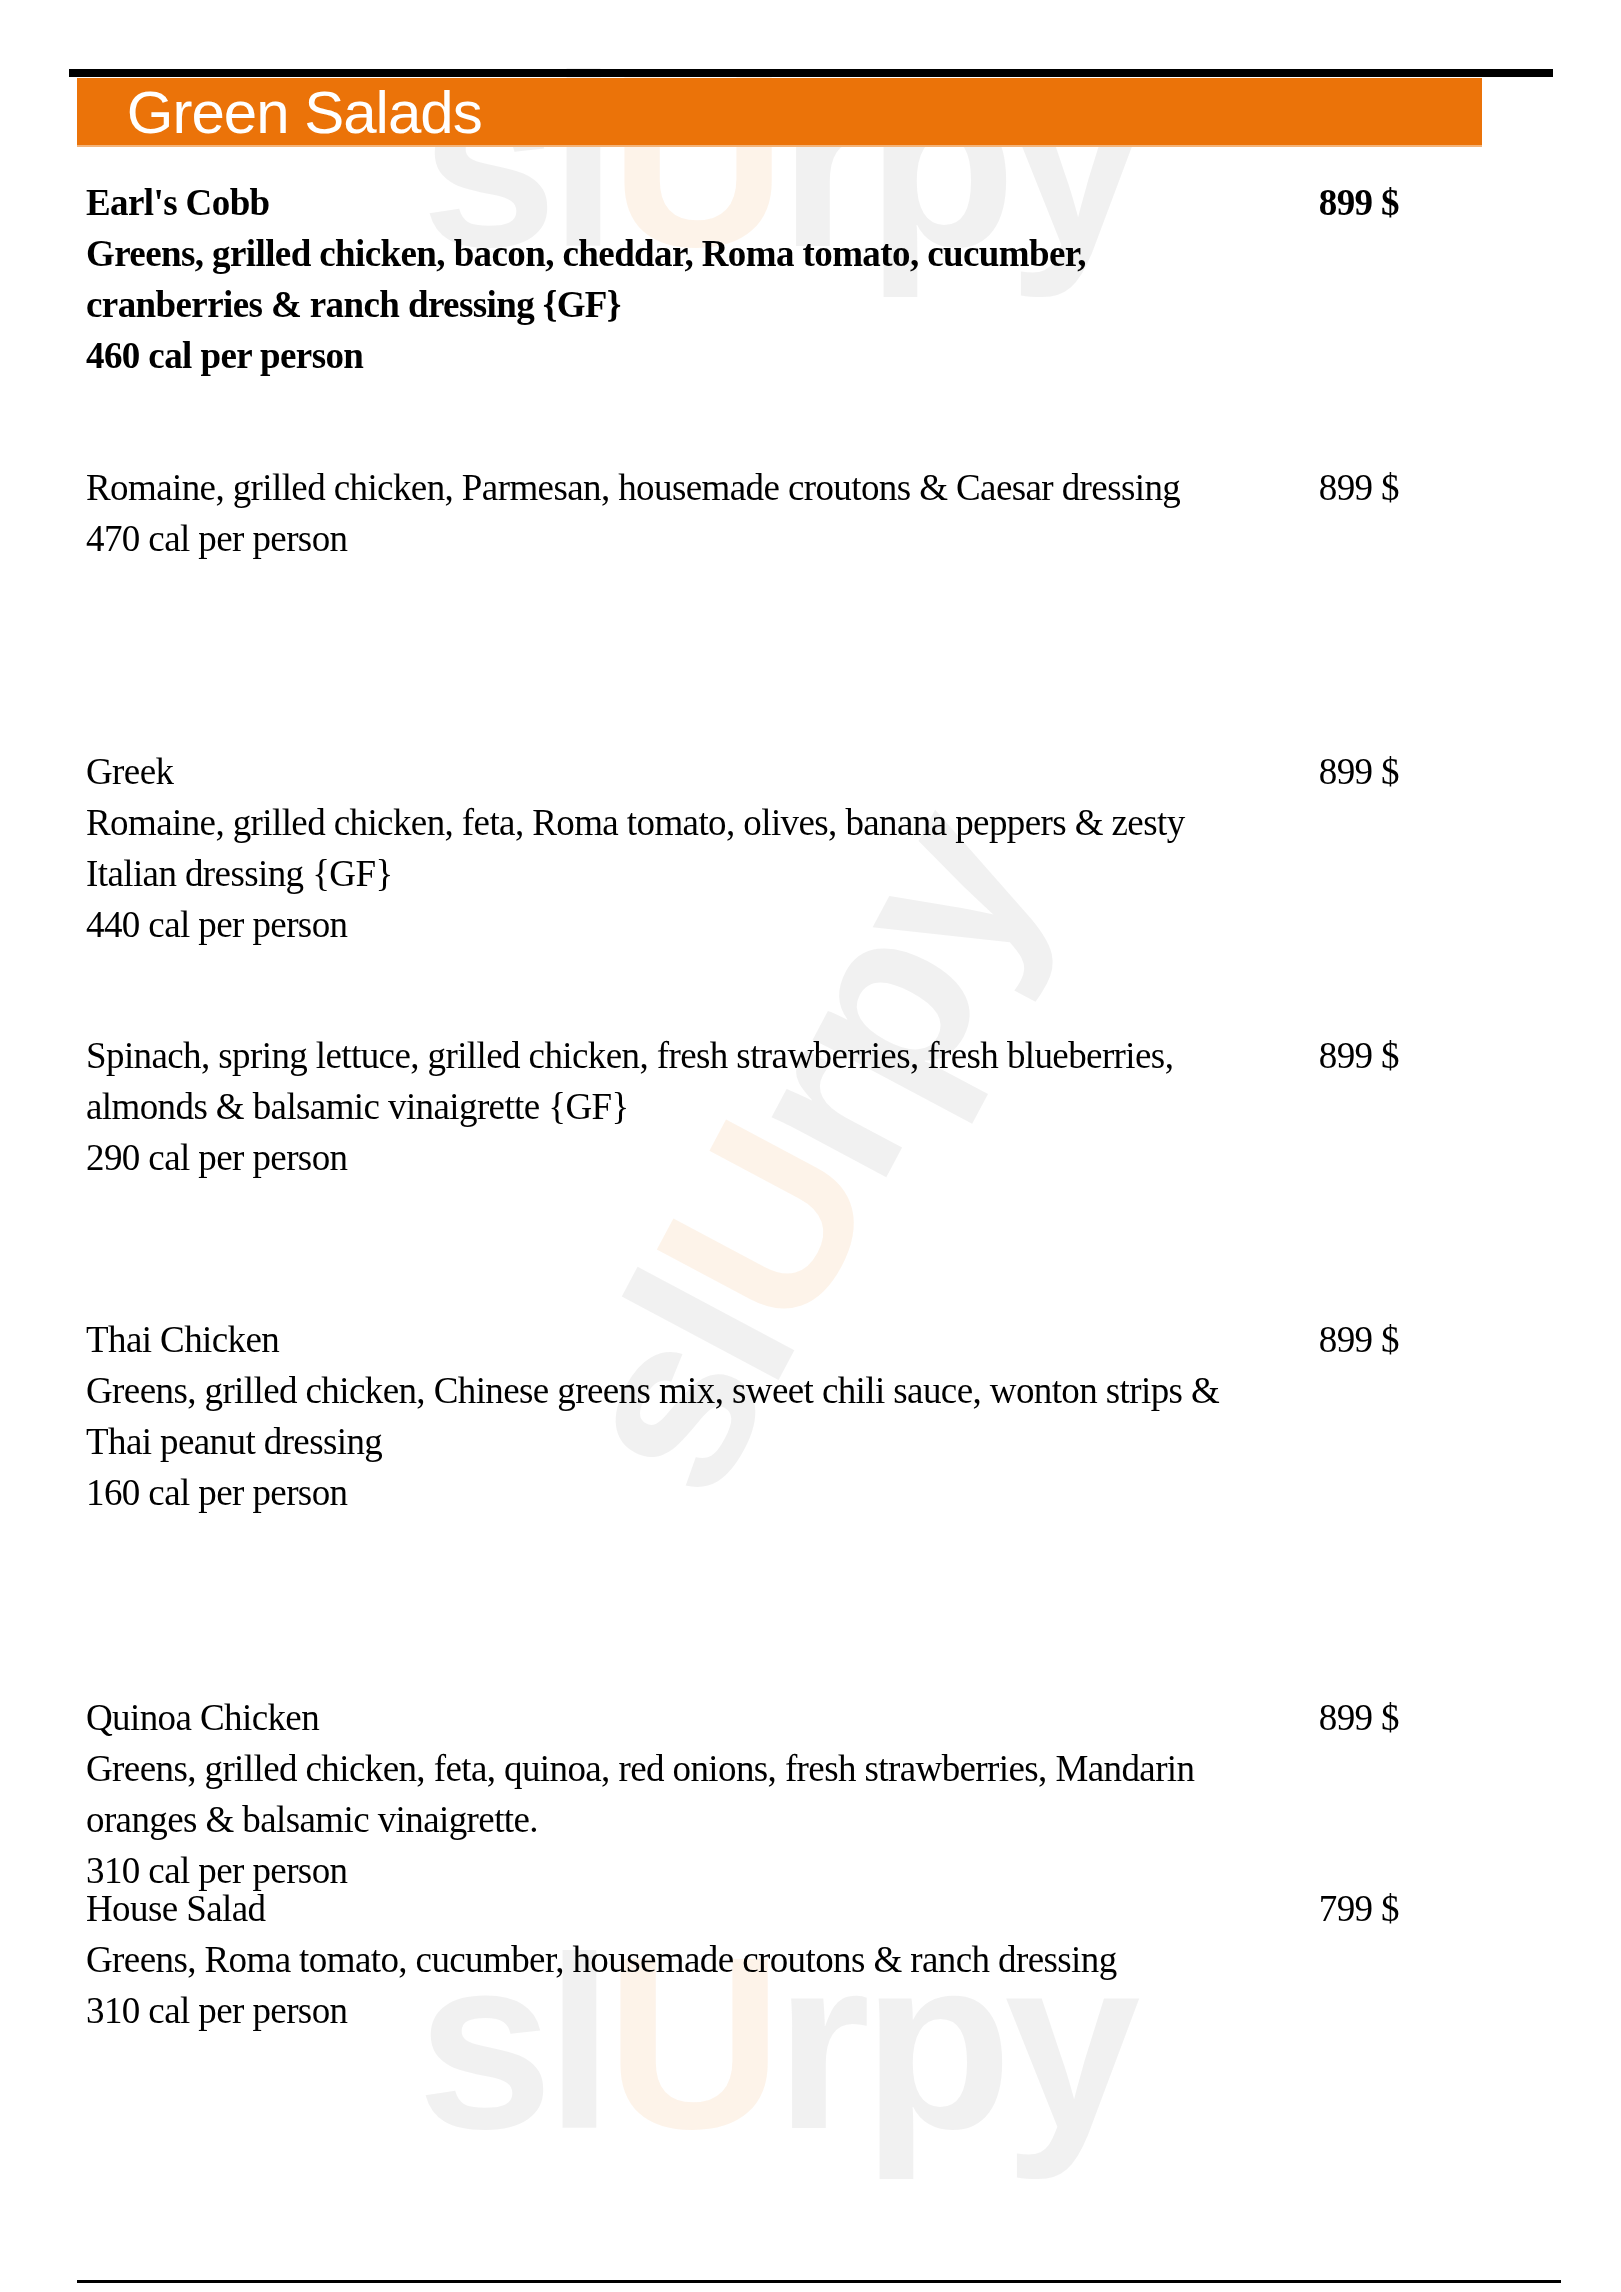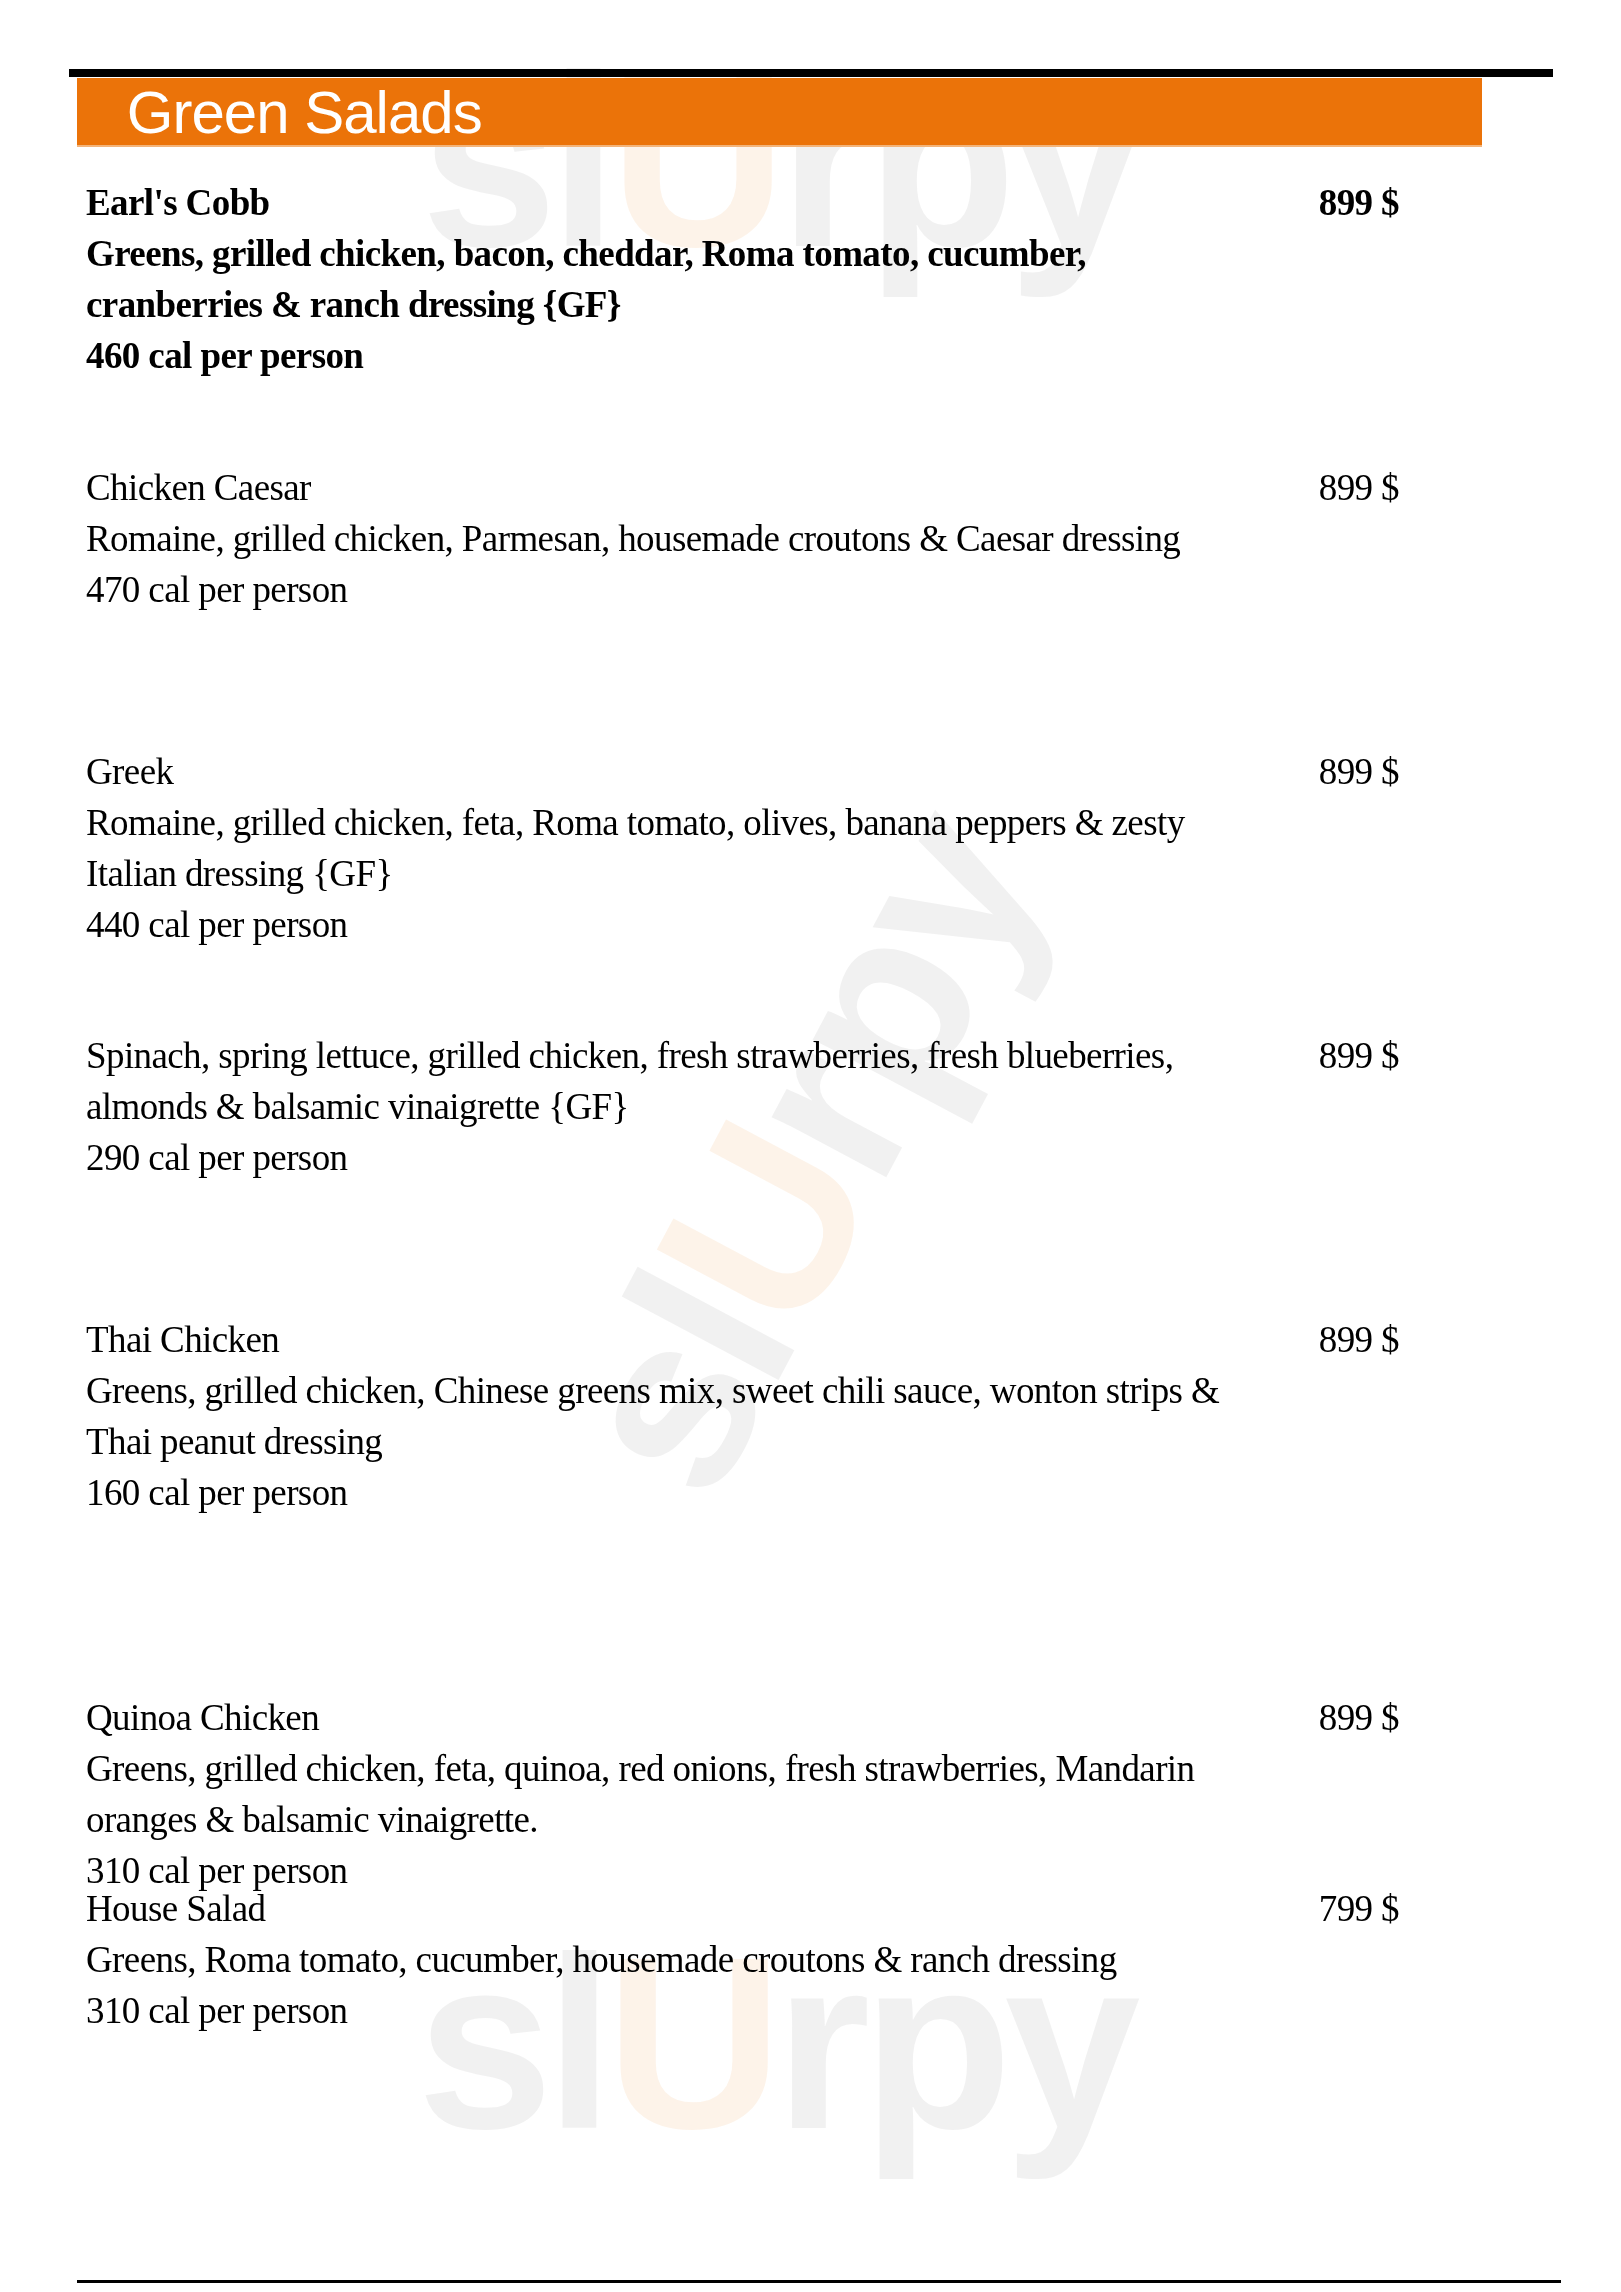--- a/index.html
+++ b/index.html
@@ -127,21 +127,20 @@
 <div class="menu-list">
 
   <div class="menu-item" style="top:177px;font-weight:bold;">
     <span class="item-name">Earl's Cobb</span>
     <span class="item-desc">Greens, grilled chicken, bacon, cheddar, Roma tomato, cucumber, cranberries &amp; ranch dressing {GF}</span>
     <span class="item-cal">460 cal per person</span>
     <span class="item-price">899 $</span>
   </div>
 
   <div class="menu-item" style="top:462px;">
-    <span class="item-name">Chicken Caesar</span>
     <span class="item-desc">Romaine, grilled chicken, Parmesan, housemade croutons &amp; Caesar dressing</span>
     <span class="item-cal">470 cal per person</span>
     <span class="item-price">899 $</span>
   </div>
 
   <div class="menu-item" style="top:746px;">
     <span class="item-name">Greek</span>
     <span class="item-desc">Romaine, grilled chicken, feta, Roma tomato, olives, banana peppers &amp; zesty Italian dressing {GF}</span>
     <span class="item-cal">440 cal per person</span>
     <span class="item-price">899 $</span>

